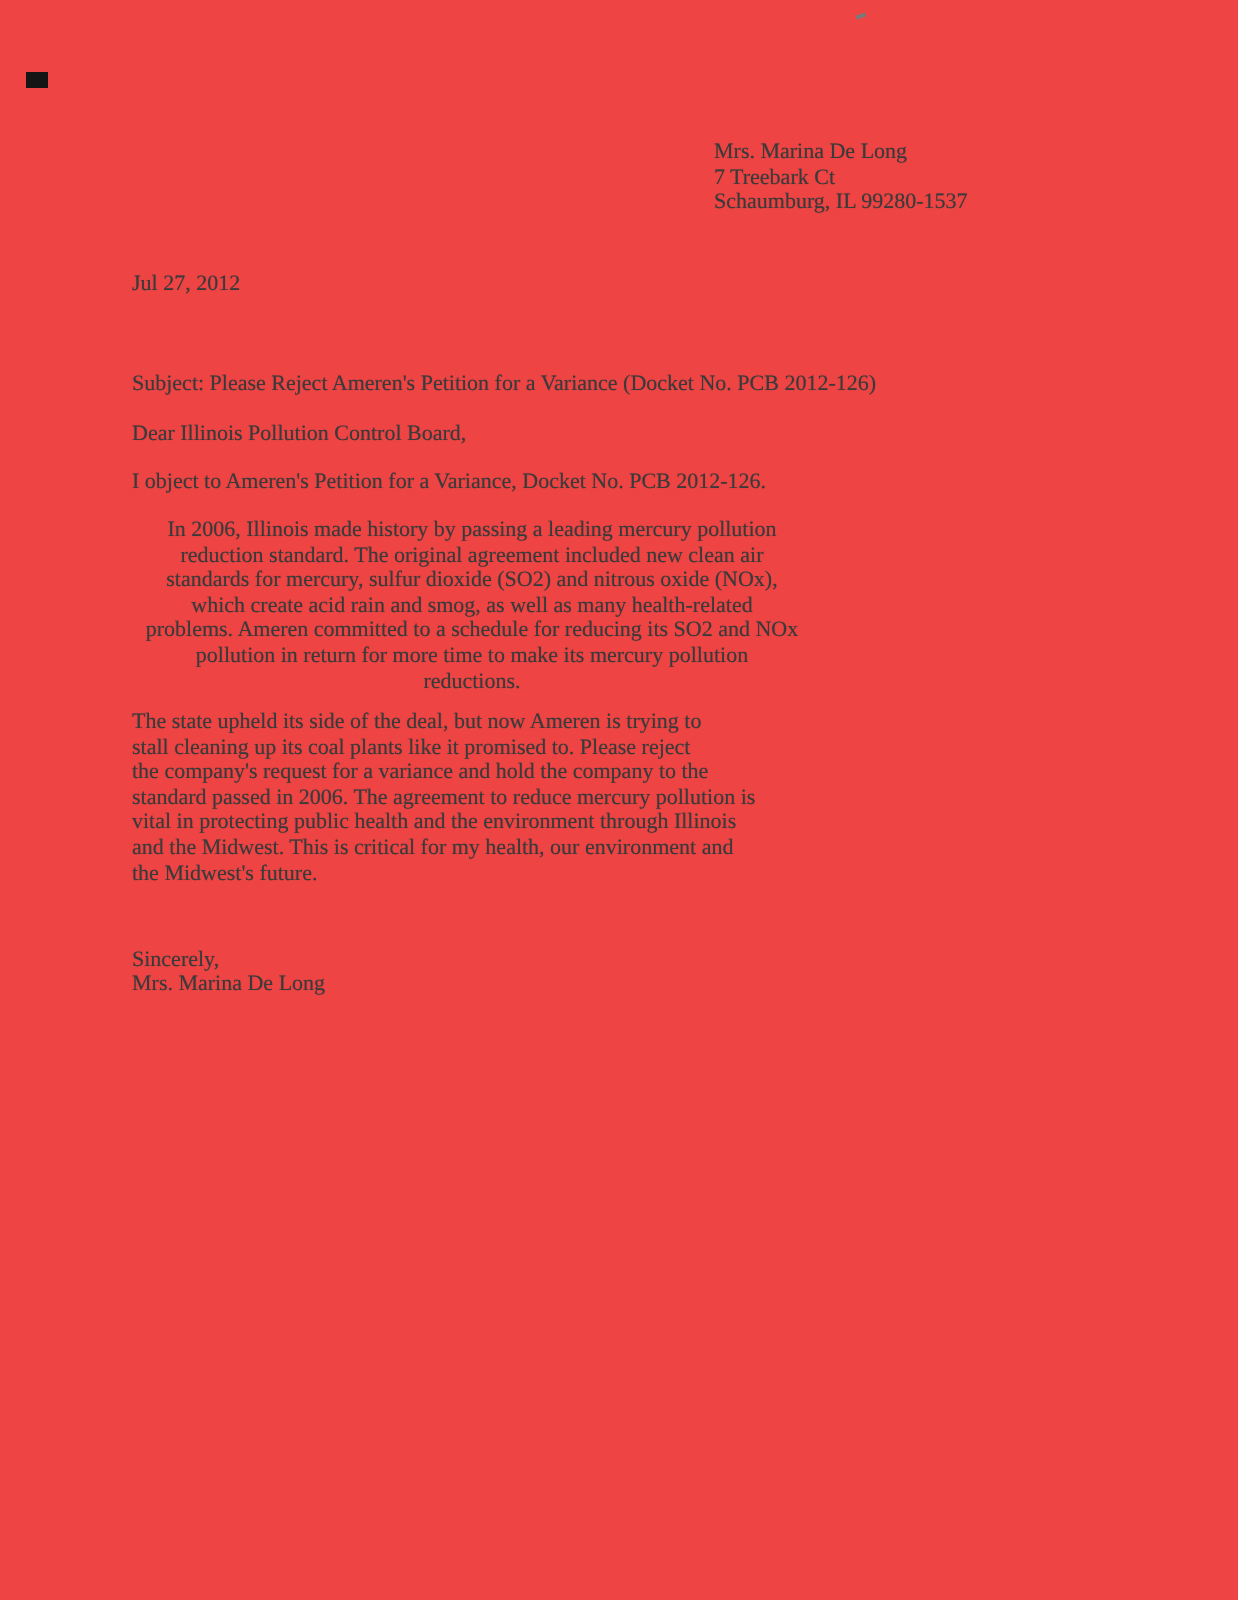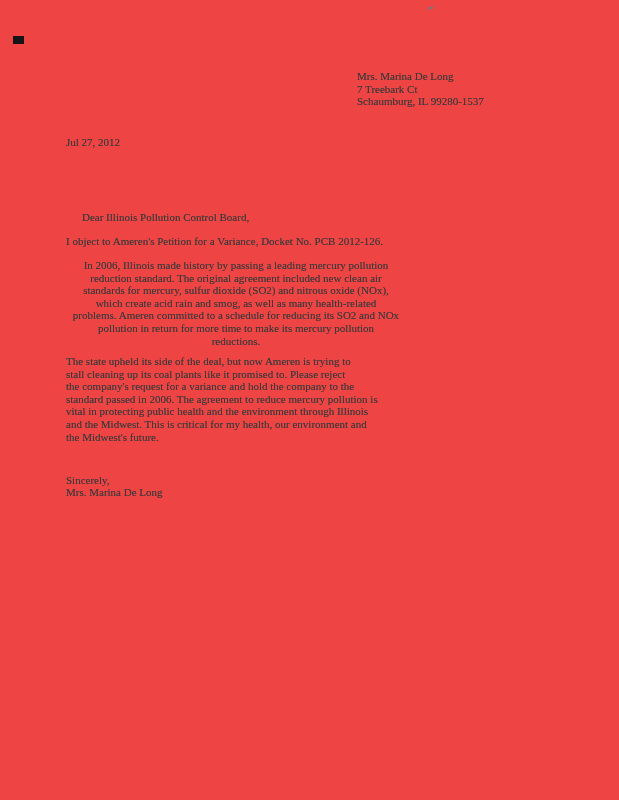--- a/index.html
+++ b/index.html
@@ -34,21 +34,21 @@
     top: 36px;
     width: 11px;
     height: 8px;
     background: #151515;
   }
 
   .sender-block   { left: 357px; top: 70px;  }
   .date-line      { left: 66px;  top: 125px; margin-top: 11px; }
   .recipient-block{ left: 66px;  top: 152px; }
   .subject-line   { left: 66px;  top: 186px; width: 520px; white-space: nowrap; }
-  .salutation     { left: 66px;  top: 211px; margin-left: 16px; }
+  .salutation     { left: 66px;  top: 211px; }
   .objection      { left: 66px;  top: 235px; }
   .para-1         { left: 66px;  top: 259px; width: 340px; white-space: pre-line; text-align: center; }
   .para-2         { left: 66px;  top: 355px; width: 340px; white-space: pre-line; }
   .closing        { left: 66px;  top: 474px; }
   .signature      { left: 66px;  top: 486px; }
 
   .block-line { display: block; }
 </style>
 </head>
 <body>
@@ -60,20 +60,21 @@
 
   <div class="abs sender-block">
     <span class="block-line">Mrs. Marina De Long</span>
     <span class="block-line">7 Treebark Ct</span>
     <span class="block-line">Schaumburg, IL 99280-1537</span>
   </div>
 
   <div class="abs date-line">Jul 27, 2012</div>
 
 
+  <div class="abs subject-line">Subject: Please Reject Ameren's Petition for a Variance (Docket No. PCB 2012-126)</div>
 
   <div class="abs salutation">Dear Illinois Pollution Control Board,</div>
 
   <div class="abs objection">I object to Ameren's Petition for a Variance, Docket No. PCB 2012-126.</div>
 
   <div class="abs para-1">In 2006, Illinois made history by passing a leading mercury pollution
 reduction standard. The original agreement included new clean air
 standards for mercury, sulfur dioxide (SO2) and nitrous oxide (NOx),
 which create acid rain and smog, as well as many health-related
 problems. Ameren committed to a schedule for reducing its SO2 and NOx

